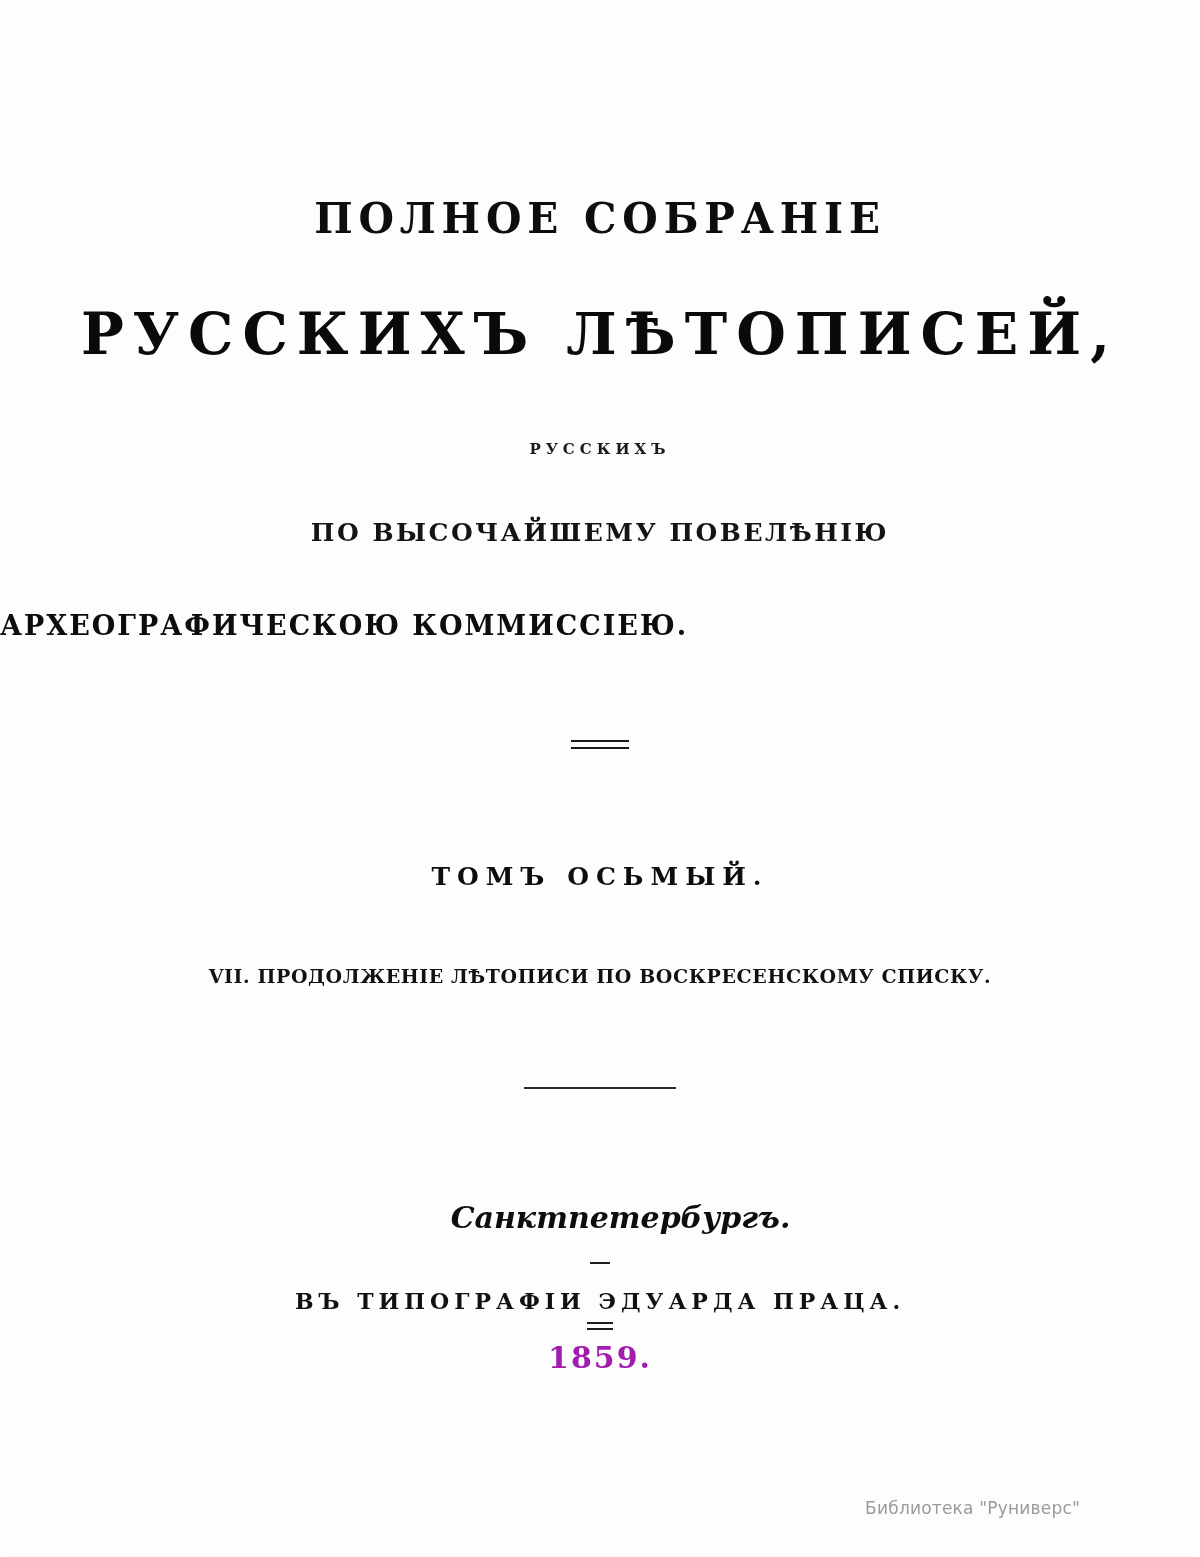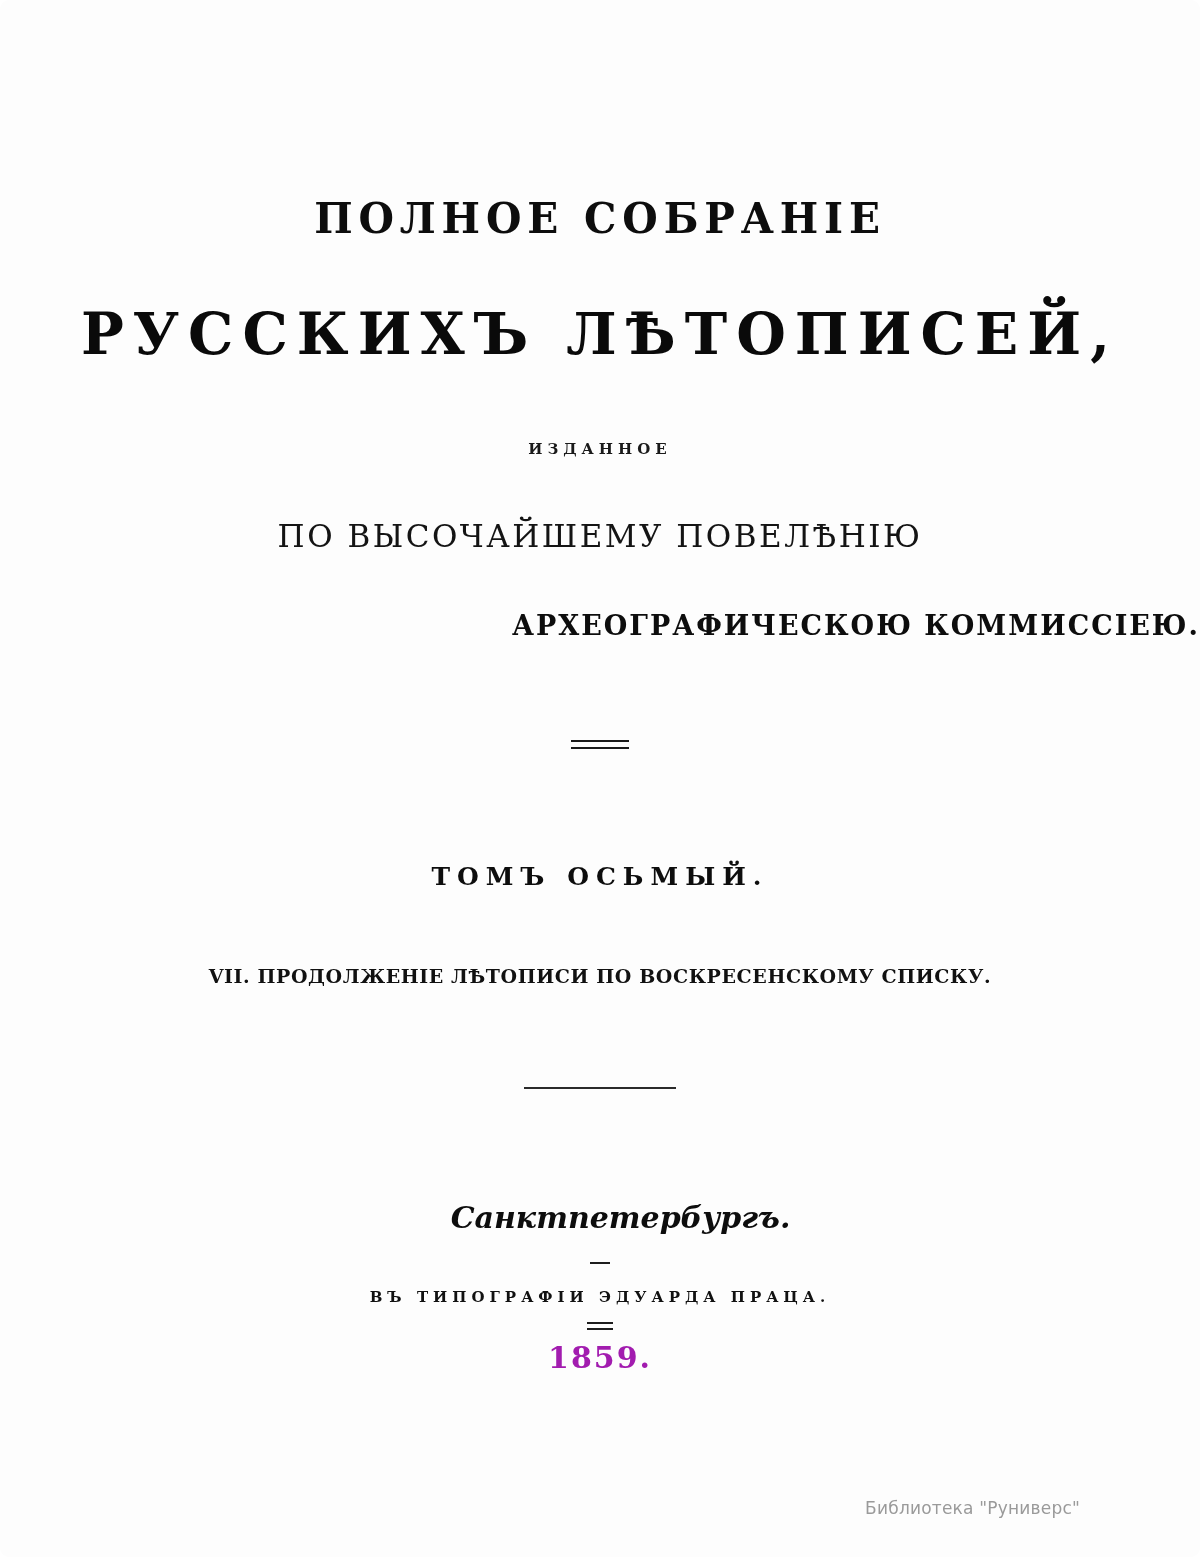--- a/index.html
+++ b/index.html
@@ -75,38 +75,38 @@
     color: #1a1a1a;
     text-align: center;
   }
 
   .line-povel {
     position: absolute;
     top: 518px;
     left: 0;
     right: 0;
     font-family: "DejaVu Serif", "Liberation Serif", serif;
-    font-size: 31px;
-    font-weight: 400;
+    font-size: 25px;
+    font-weight: 700;
     letter-spacing: 2.5px;
     color: #141414;
     text-align: center;
   }
 
   .line-commission {
     position: absolute;
     top: 610px;
     left: 0;
     right: 0;
     font-family: "DejaVu Serif", "Liberation Serif", serif;
     font-size: 27px;
     font-weight: 700;
     letter-spacing: 2px;
     color: #0d0d0d;
-    text-align: right;
+    text-align: left;
   }
 
   
   .rule-double {
     position: absolute;
     top: 740px;
     left: 50%;
     transform: translateX(-50%);
     width: 58px;
   }
@@ -182,21 +182,21 @@
     height: 2px;
     background: #1d1d1d;
   }
 
   .line-printer {
     position: absolute;
     top: 1288px;
     left: 0;
     right: 0;
     font-family: "DejaVu Serif", "Liberation Serif", serif;
-    font-size: 15px;
+    font-size: 22px;
     font-weight: 700;
     letter-spacing: 5px;
     color: #111111;
     text-align: center;
   }
 
   .rule-equal {
     position: absolute;
     top: 1322px;
     left: 50%;
@@ -240,21 +240,21 @@
 <body>
 
 <div class="page">
 
   <div class="content">
 
     <div class="line-title-1">ПОЛНОЕ СОБРАНІЕ</div>
 
     <div class="line-title-2">РУССКИХЪ ЛѢТОПИСЕЙ,</div>
 
-    <div class="line-izdannoe">ИЗДАННОЕ</div>
+    <div class="line-izdannoe">РУССКИХЪ</div>
 
     <div class="line-povel">ПО ВЫСОЧАЙШЕМУ ПОВЕЛѢНІЮ</div>
 
     <div class="line-commission">АРХЕОГРАФИЧЕСКОЮ КОММИССІЕЮ.</div>
 
     <div class="rule-double">
       <div class="bar"></div>
       <div class="bar"></div>
     </div>
 

